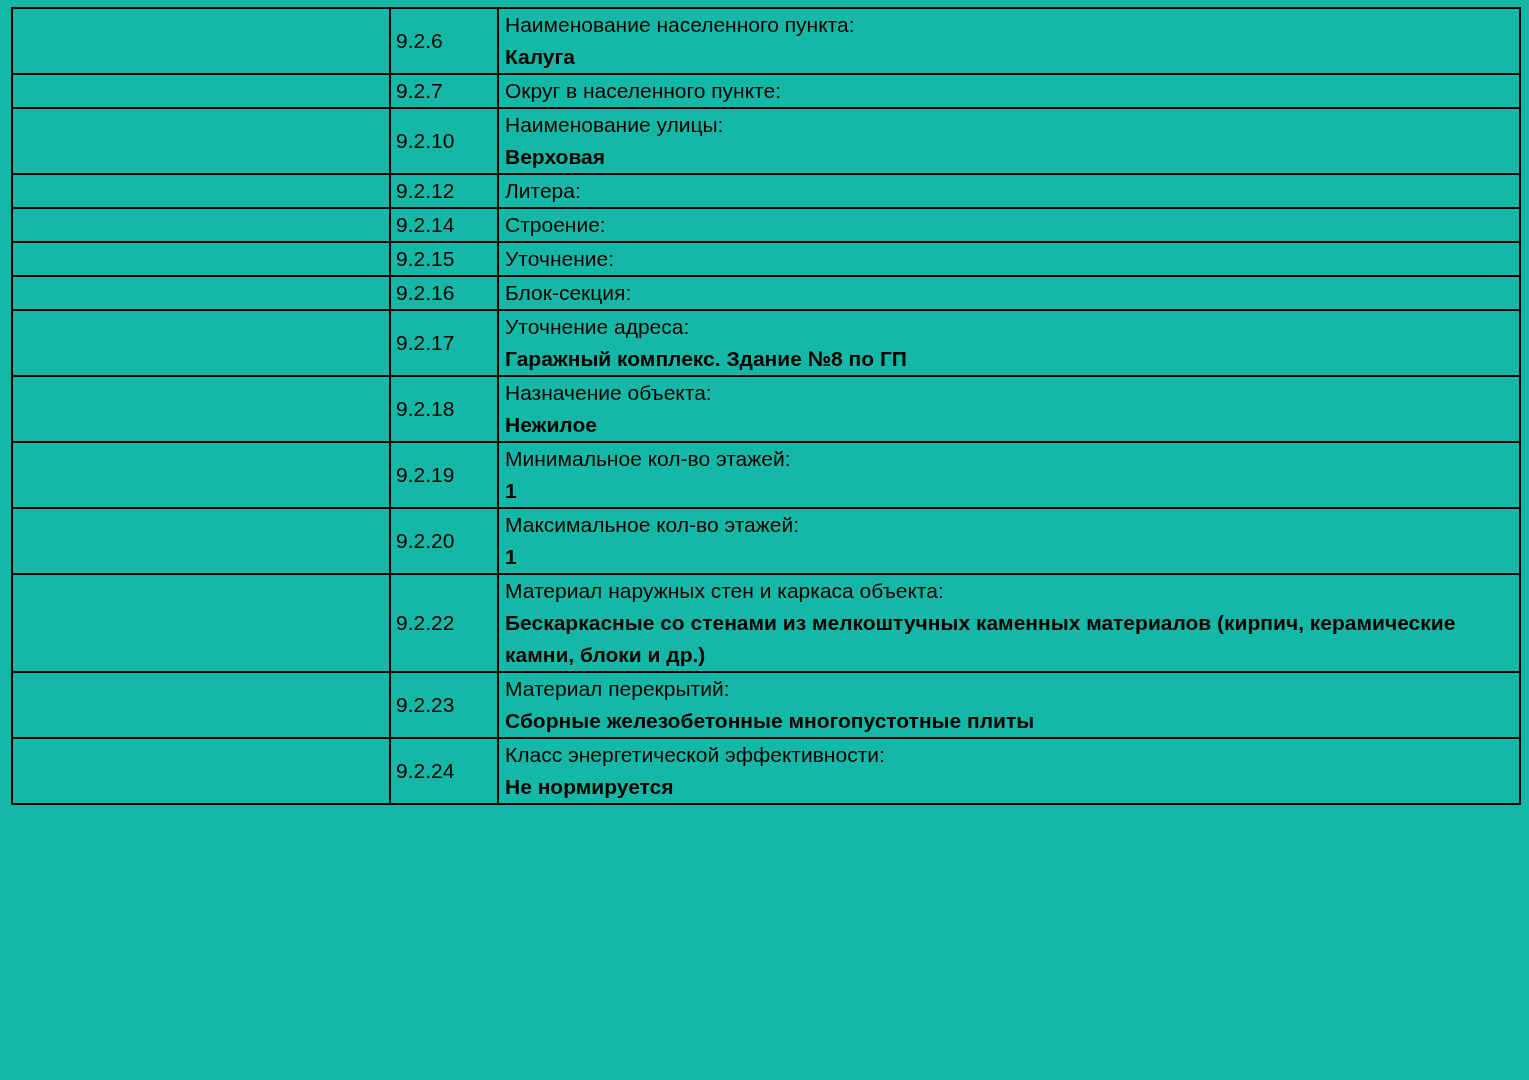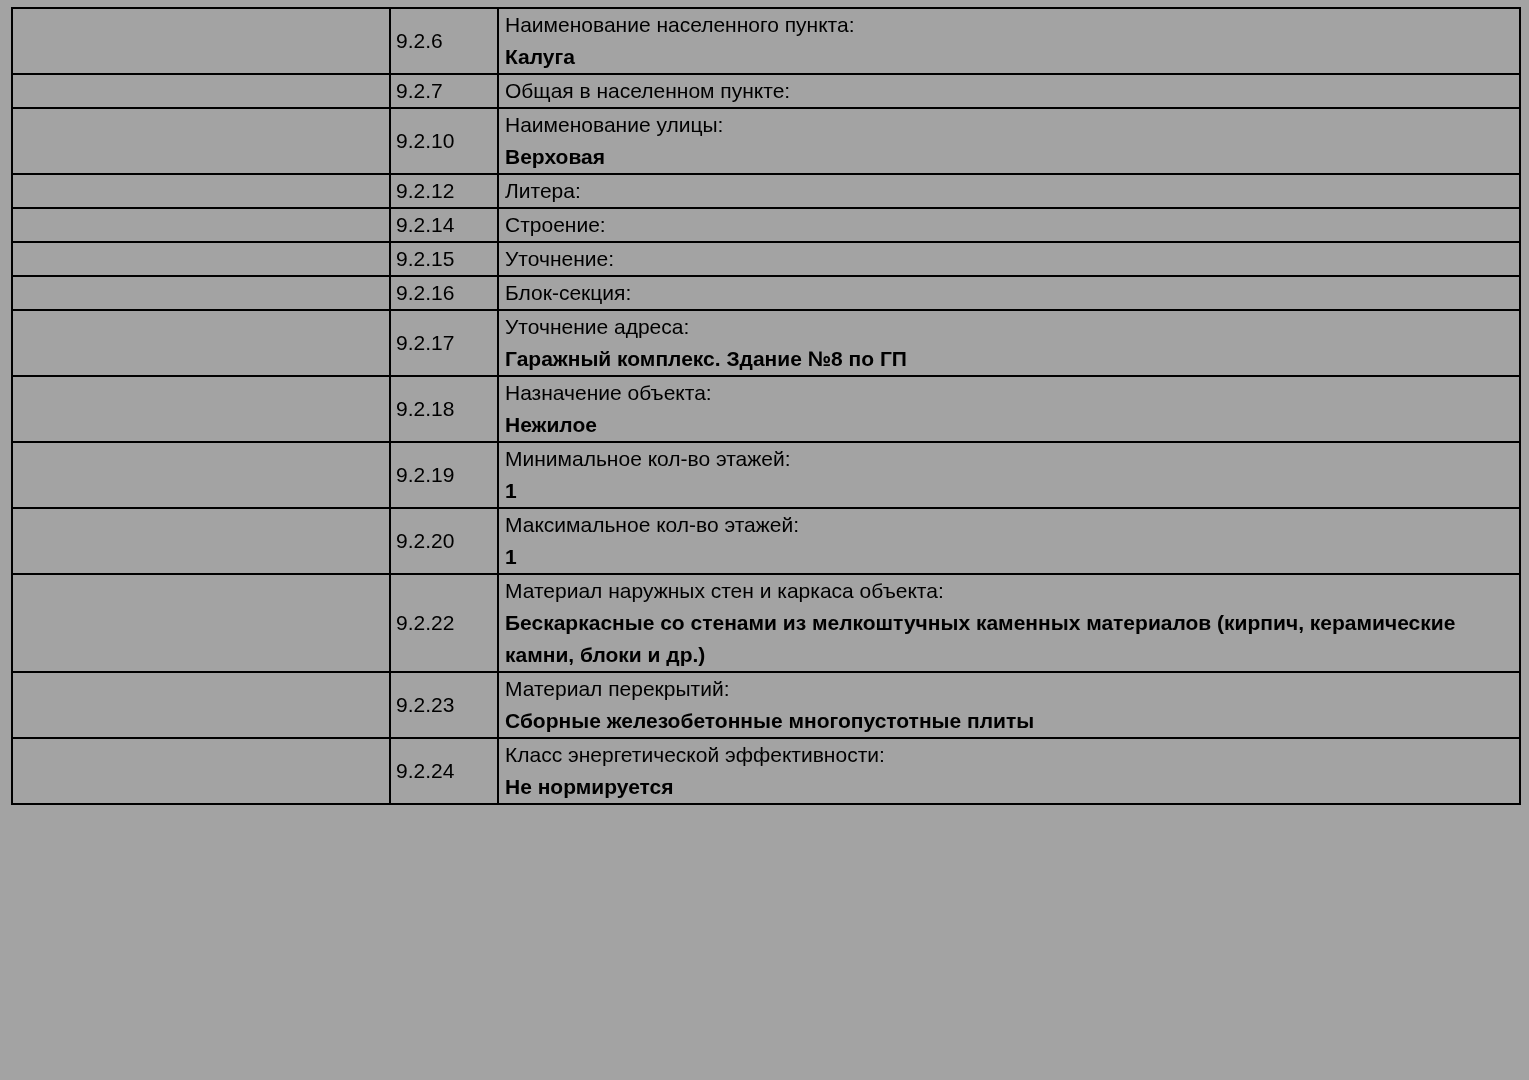--- a/index.html
+++ b/index.html
@@ -4,21 +4,21 @@
 <style>
   html, body {
     margin: 0;
     padding: 0;
     background: #ffffff;
   }
   .page {
     position: relative;
     width: 1529px;
     height: 1080px;
-    background: #a3a3a3;
+    background: #14b8a6;
     font-family: "Liberation Sans", "DejaVu Sans", sans-serif;
     color: #000000;
   }
   table.registry {
     position: absolute;
     left: 11px;
     top: 7px;
     border-collapse: collapse;
     table-layout: fixed;
     width: 1501px;
@@ -63,21 +63,21 @@
     <td class="col-num">9.2.6</td>
     <td class="col-content">
       <div class="field-label">Наименование населенного пункта:</div>
       <div class="field-value">Калуга</div>
     </td>
   </tr>
         <tr>
     <td class="col-empty"></td>
     <td class="col-num">9.2.7</td>
     <td class="col-content">
-      <div class="field-label">Общая в населенном пункте:</div>
+      <div class="field-label">Округ в населенного пункте:</div>
 
     </td>
   </tr>
         <tr>
     <td class="col-empty"></td>
     <td class="col-num">9.2.10</td>
     <td class="col-content">
       <div class="field-label">Наименование улицы:</div>
       <div class="field-value">Верховая</div>
     </td>

